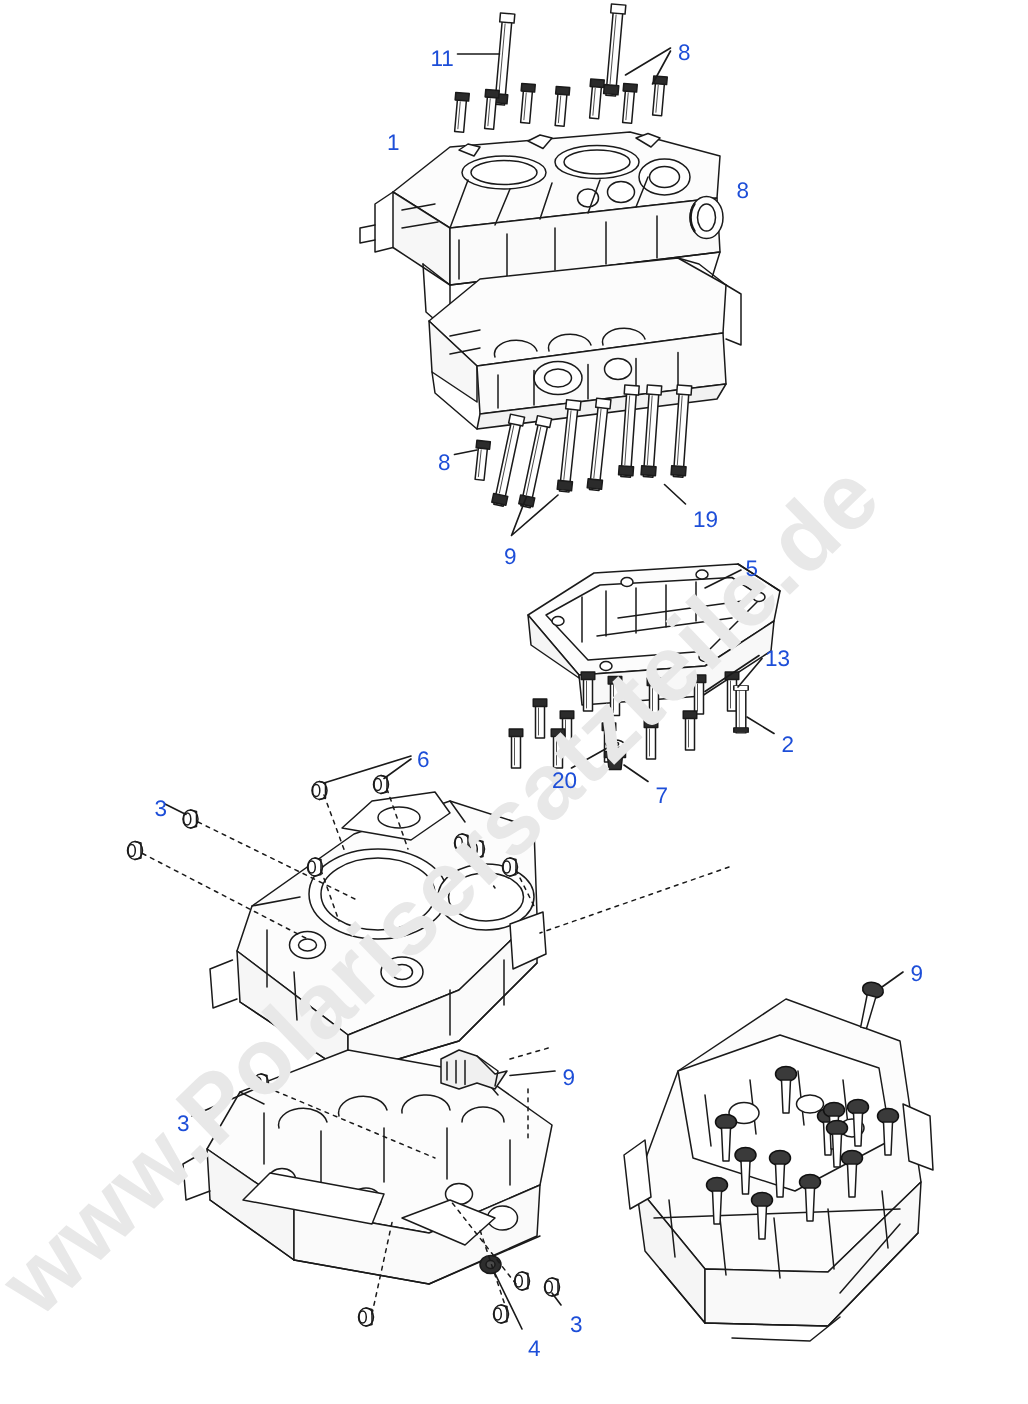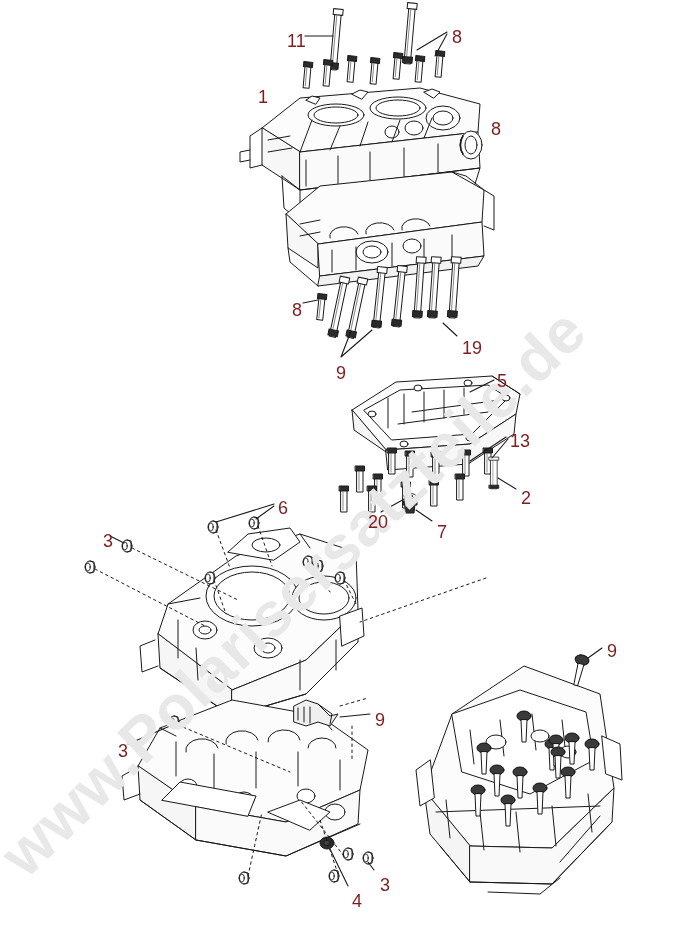--- a/index.html
+++ b/index.html
@@ -1,21 +1,21 @@
 <!DOCTYPE html>
 <html><head>
 <meta charset="utf-8">
 <style>
   html,body{margin:0;padding:0;background:#ffffff;}
   body{width:685px;height:936px;position:relative;overflow:hidden;
        font-family:"Liberation Sans",sans-serif;color:#111;}
   #stage{position:absolute;inset:0;width:685px;height:936px;}
   #art{position:absolute;inset:0;}
   .lbl{position:absolute;font-family:"Liberation Sans",sans-serif;
-       font-size:18px;color:#7f1d1d;line-height:1;white-space:nowrap;}
+       font-size:15px;color:#1d4ed8;line-height:1;white-space:nowrap;}
   #copyright{position:absolute;left:434px;top:601px;font-size:14.5px;
              color:#111;white-space:nowrap;letter-spacing:.1px;}
   #watermark{position:absolute;left:0;top:0;width:685px;height:936px;
              pointer-events:none;}
   #wm-text{font-family:"Liberation Sans",sans-serif;font-weight:bold;
            font-size:62px;fill:#e8e8e8;letter-spacing:1px;}
 </style>
 </head>
 <body>
 

